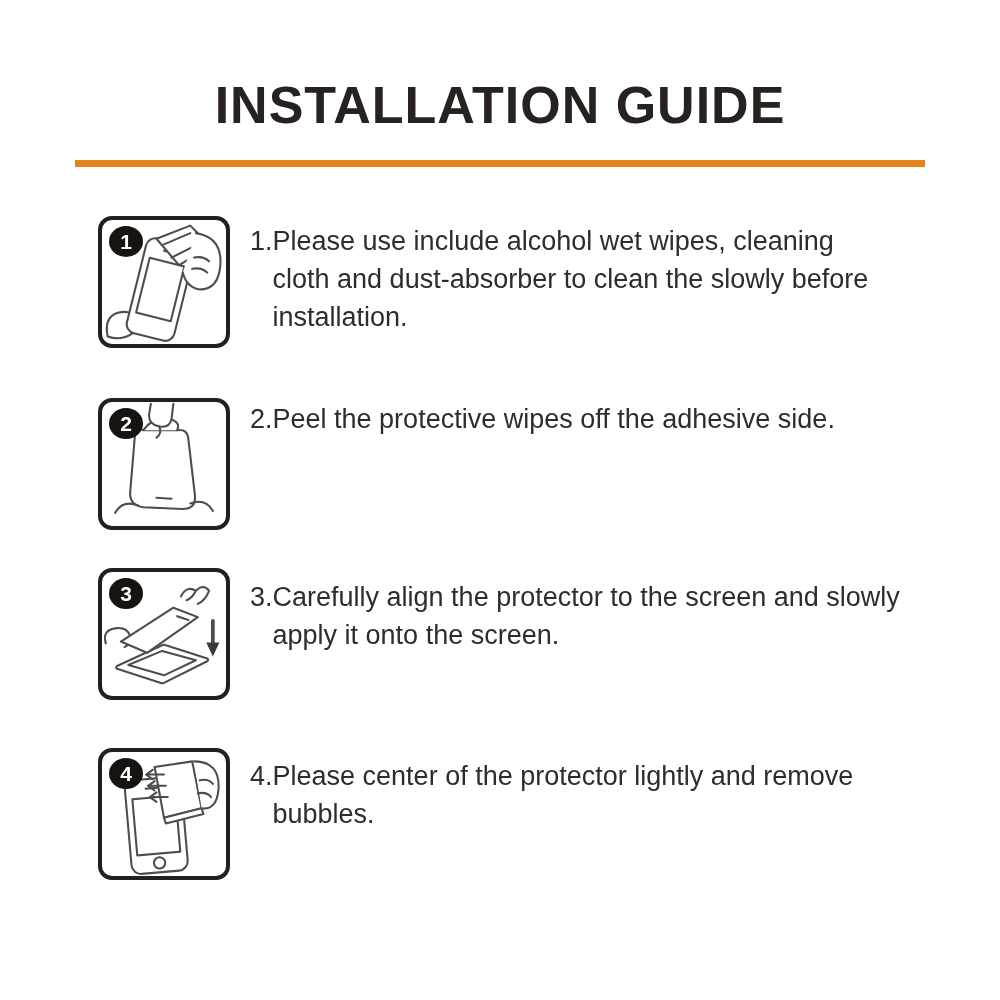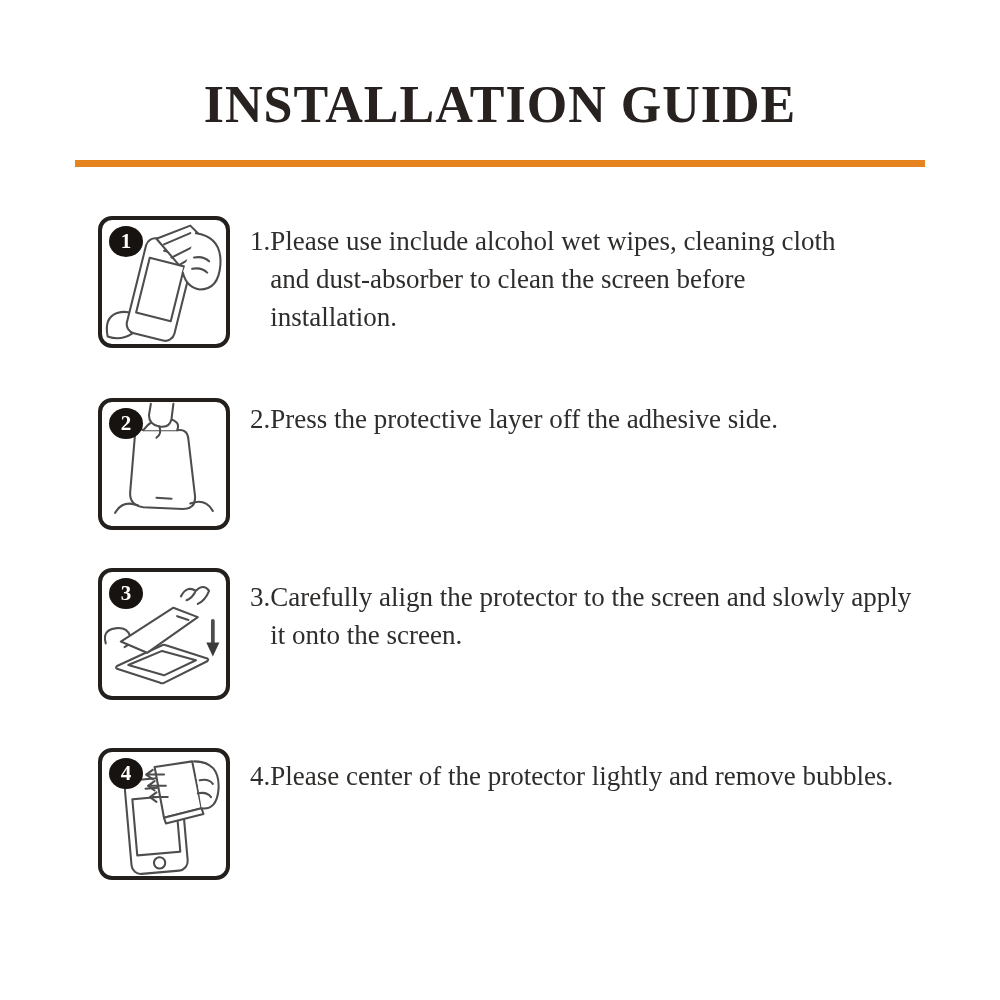--- a/index.html
+++ b/index.html
@@ -1,21 +1,21 @@
 <!DOCTYPE html>
 <html><head>
 <meta charset="utf-8">
 <style>
   html, body { margin: 0; padding: 0; background: #ffffff; }
   .page {
     position: relative;
     width: 1000px;
     height: 1000px;
     background: #ffffff;
-    font-family: Liberation Serif, serif;
+    font-family: Liberation Sans, sans-serif;
     overflow: hidden;
   }
   .title {
     position: absolute;
     left: 0; top: 76px;
     width: 1000px;
     margin: 0;
     text-align: center;
     font-size: 52px;
     line-height: 58px;
@@ -108,38 +108,38 @@
       <path class="f-white" d="M58,20 L94,6 L116,28 L82,48 Z"></path>
       <path d="M66,26 L94,14"></path>
       <path d="M74,40 L102,26"></path>
       <path class="f-white" d="M100,14 Q128,18 126,48 Q124,74 104,74 Q90,72 86,56"></path>
       <path d="M98,40 Q108,38 114,44"></path>
       <path d="M96,52 Q106,50 112,56"></path>
     </svg>
   </div>
   <p class="caption cap-1">
     <span class="prefix">1.</span>
-    <span class="body">Please use include alcohol wet wipes, cleaning cloth and dust-absorber to clean the screen before installation.</span>
+    <span class="body">Please use include alcohol wet wipes, cleaning cloth and dust-absorber to clean the slowly before installation.</span>
   </p>
 
   <div class="illus-box box-2">
     <span class="badge">2</span>
     <svg class="illus" viewBox="0 0 132 132">
       <path class="f-white" d="M44,30 Q36,26 35,36 L30,96 Q29,110 44,112 L86,114 Q100,114 99,100 L92,40 Q91,28 80,30 Z"></path>
       <path d="M58,102 L74,103"></path>
       <path class="f-white" d="M44,30 Q56,14 72,18 Q84,21 80,30"></path>
       <path class="f-white" d="M52,2 L50,14 Q50,24 61,26 Q72,28 74,18 L76,2"></path>
       <path d="M61,26 Q64,34 58,38"></path>
       <path d="M14,118 Q22,104 38,110"></path>
       <path d="M118,116 Q110,102 94,108"></path>
     </svg>
   </div>
   <p class="caption cap-2">
     <span class="prefix">2.</span>
-    <span class="body">Press the protective layer off the adhesive side.</span>
+    <span class="body">Peel the protective wipes off the adhesive side.</span>
   </p>
 
   <div class="illus-box box-3">
     <span class="badge">3</span>
     <svg class="illus" viewBox="0 0 132 132">
       <path class="f-white" d="M4,76 Q0,62 14,60 Q26,58 30,68 Q32,76 24,80"></path>
       <path class="f-white" d="M16,100 L64,78 Q66,77 68,78 L112,92 Q114,93 112,95 L66,118 Q64,119 62,118 L16,103 Q14,102 16,100 Z"></path>
       <path d="M28,99 L64,84 L100,94 L66,110 Z"></path>
       <path class="f-white" d="M20,74 L76,38 L102,48 L48,86 Z"></path>
       <line x1="80" y1="47" x2="92" y2="51"></line>

